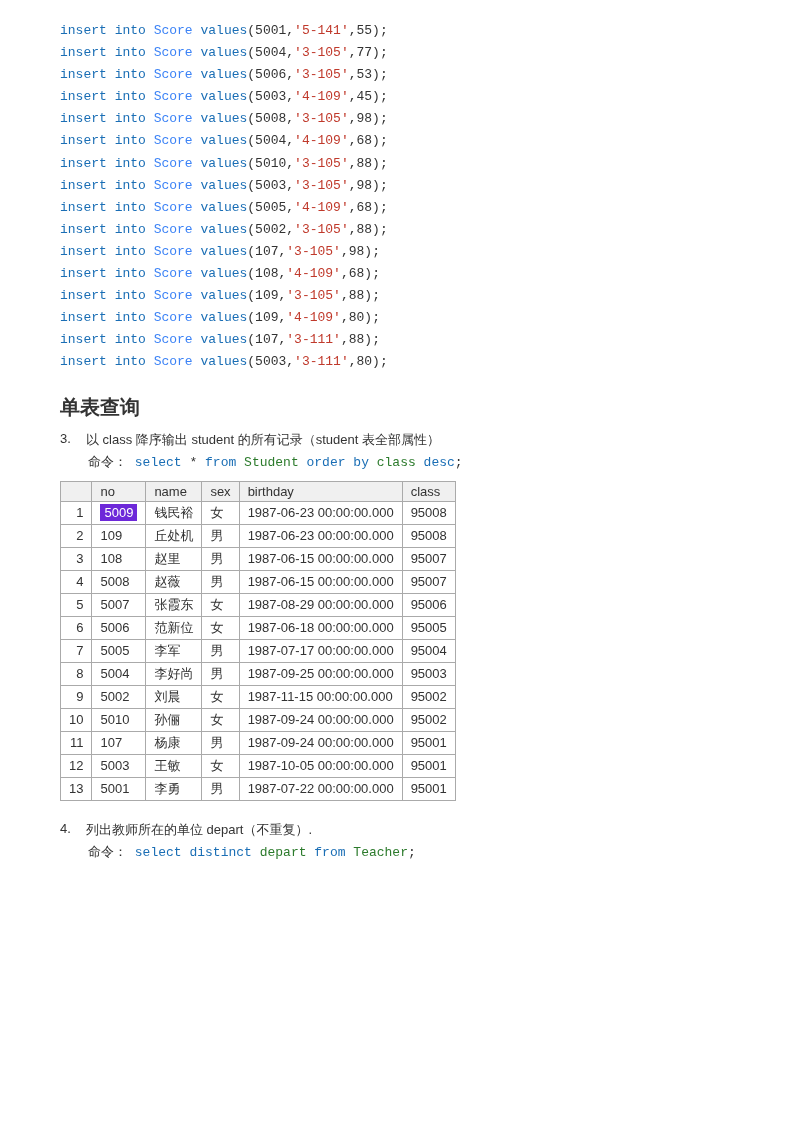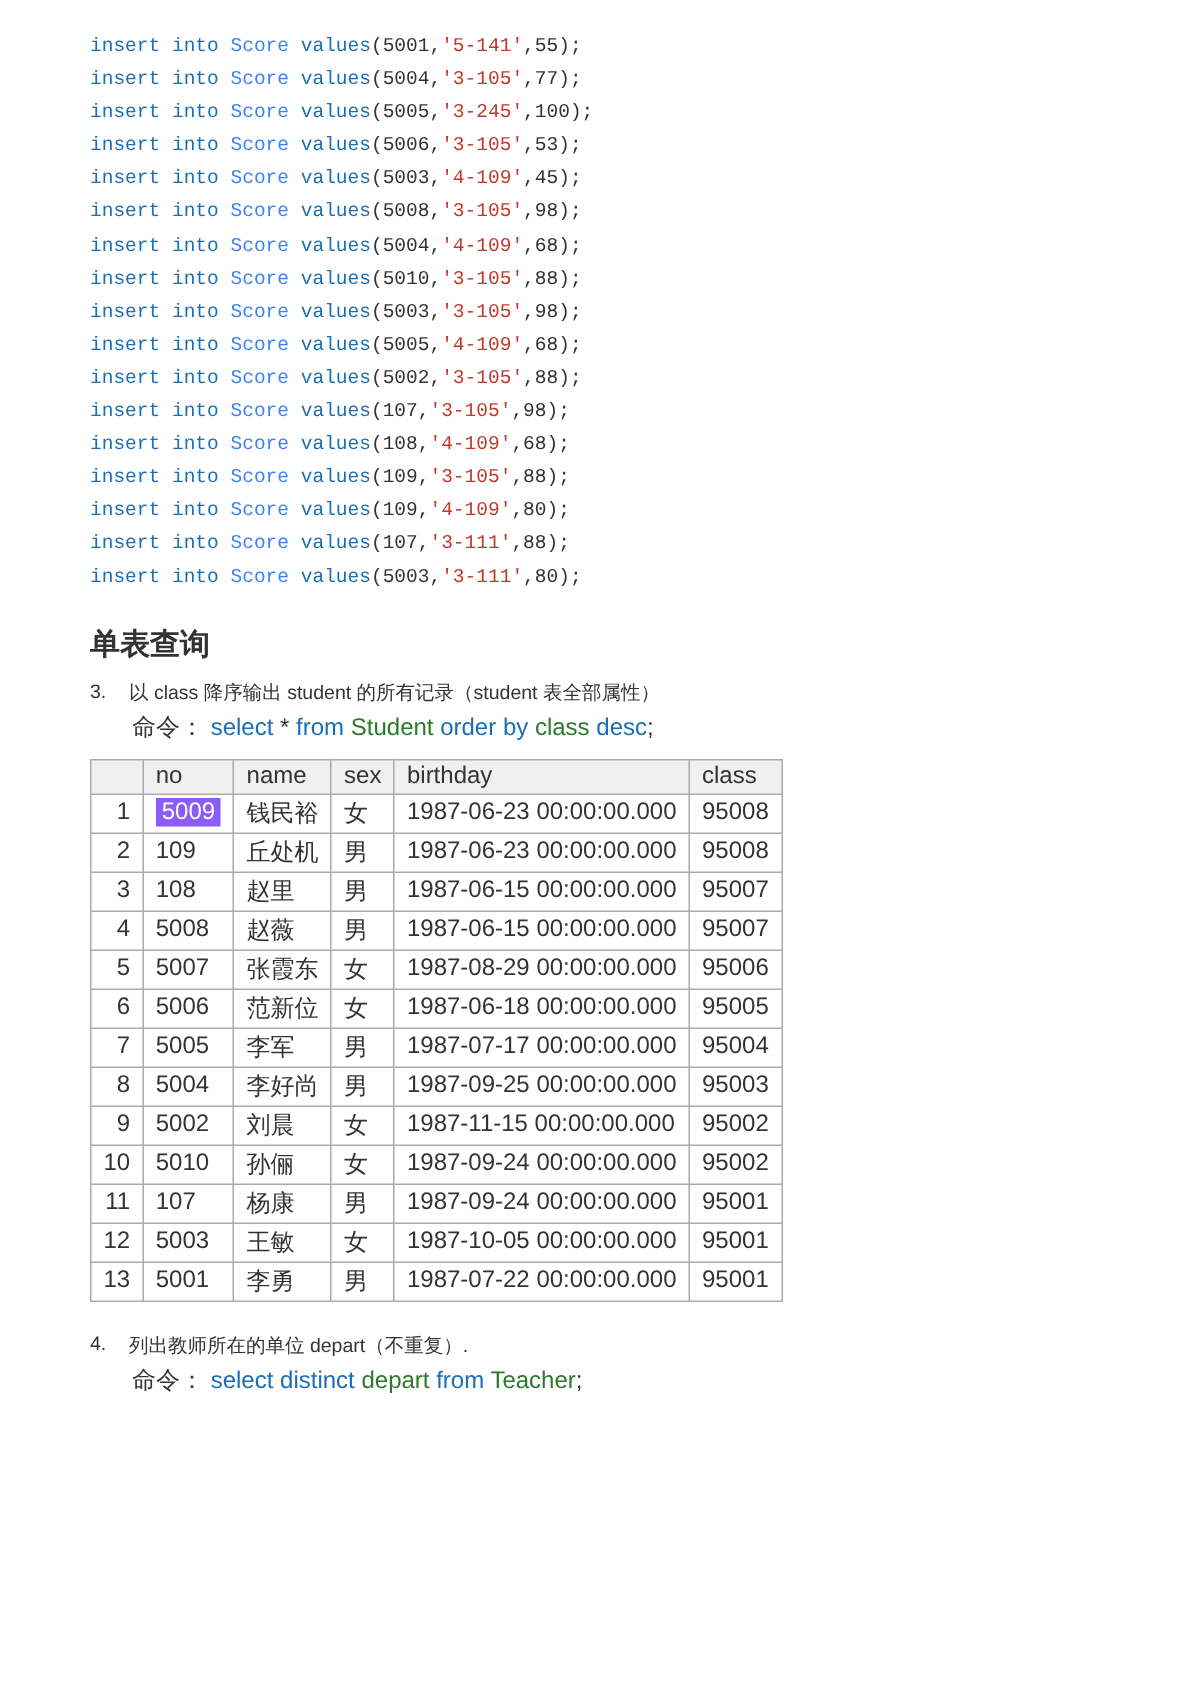--- a/index.html
+++ b/index.html
@@ -34,61 +34,60 @@
       font-size: 13px;
       color: #333;
       margin-bottom: 4px;
       display: flex;
       gap: 6px;
     }
     .question-num {
       min-width: 20px;
     }
     .command-line {
-      font-family: Liberation Sans, sans-serif;
-      font-size: 16px;
+      font-family: Liberation Mono, monospace;
+      font-size: 13px;
       margin: 4px 0 10px 28px;
       color: #333;
     }
     .cmd-kw { color: #1a6eb5; }
     .cmd-table { color: #2b7a2b; }
     .cmd-symbol { color: #333; }
 
     table {
       border-collapse: collapse;
       margin: 10px 0 20px 0;
       font-family: Arial, sans-serif;
-      font-size: 16px;
+      font-size: 13px;
     }
     table th, table td {
       border: 1px solid #aaa;
       padding: 2px 8px;
       text-align: left;
     }
     table th {
       background: #f0f0f0;
       font-weight: normal;
     }
     .highlight-cell {
-      background: #8b5cf6;
+      background: #6d28d9;
       color: #fff;
       padding: 1px 4px;
     }
     .row-num {
       color: #333;
       text-align: right;
     }
   </style>
 </head>
 <body>
 
 <div class="code-block">
 <span class="code-line"><span class="kw">insert</span> <span class="kw">into</span> <span class="table-name">Score</span> <span class="kw">values</span>(5001,<span class="string">'5-141'</span>,55);</span>
     <span class="code-line"><span class="kw">insert</span> <span class="kw">into</span> <span class="table-name">Score</span> <span class="kw">values</span>(5004,<span class="string">'3-105'</span>,77);</span>
-    <span class="code-line"><span class="kw">insert</span> <span class="kw">into</span> <span class="table-name">Score</span> <span class="kw">values</span>(5005,<span class="string">'3-245'</span>,100);</span>
     <span class="code-line"><span class="kw">insert</span> <span class="kw">into</span> <span class="table-name">Score</span> <span class="kw">values</span>(5006,<span class="string">'3-105'</span>,53);</span>
     <span class="code-line"><span class="kw">insert</span> <span class="kw">into</span> <span class="table-name">Score</span> <span class="kw">values</span>(5003,<span class="string">'4-109'</span>,45);</span>
     <span class="code-line"><span class="kw">insert</span> <span class="kw">into</span> <span class="table-name">Score</span> <span class="kw">values</span>(5008,<span class="string">'3-105'</span>,98);</span>
     <span class="code-line"><span class="kw">insert</span> <span class="kw">into</span> <span class="table-name">Score</span> <span class="kw">values</span>(5004,<span class="string">'4-109'</span>,68);</span>
     <span class="code-line"><span class="kw">insert</span> <span class="kw">into</span> <span class="table-name">Score</span> <span class="kw">values</span>(5010,<span class="string">'3-105'</span>,88);</span>
     <span class="code-line"><span class="kw">insert</span> <span class="kw">into</span> <span class="table-name">Score</span> <span class="kw">values</span>(5003,<span class="string">'3-105'</span>,98);</span>
     <span class="code-line"><span class="kw">insert</span> <span class="kw">into</span> <span class="table-name">Score</span> <span class="kw">values</span>(5005,<span class="string">'4-109'</span>,68);</span>
     <span class="code-line"><span class="kw">insert</span> <span class="kw">into</span> <span class="table-name">Score</span> <span class="kw">values</span>(5002,<span class="string">'3-105'</span>,88);</span>
     <span class="code-line"><span class="kw">insert</span> <span class="kw">into</span> <span class="table-name">Score</span> <span class="kw">values</span>(107,<span class="string">'3-105'</span>,98);</span>
     <span class="code-line"><span class="kw">insert</span> <span class="kw">into</span> <span class="table-name">Score</span> <span class="kw">values</span>(108,<span class="string">'4-109'</span>,68);</span>

